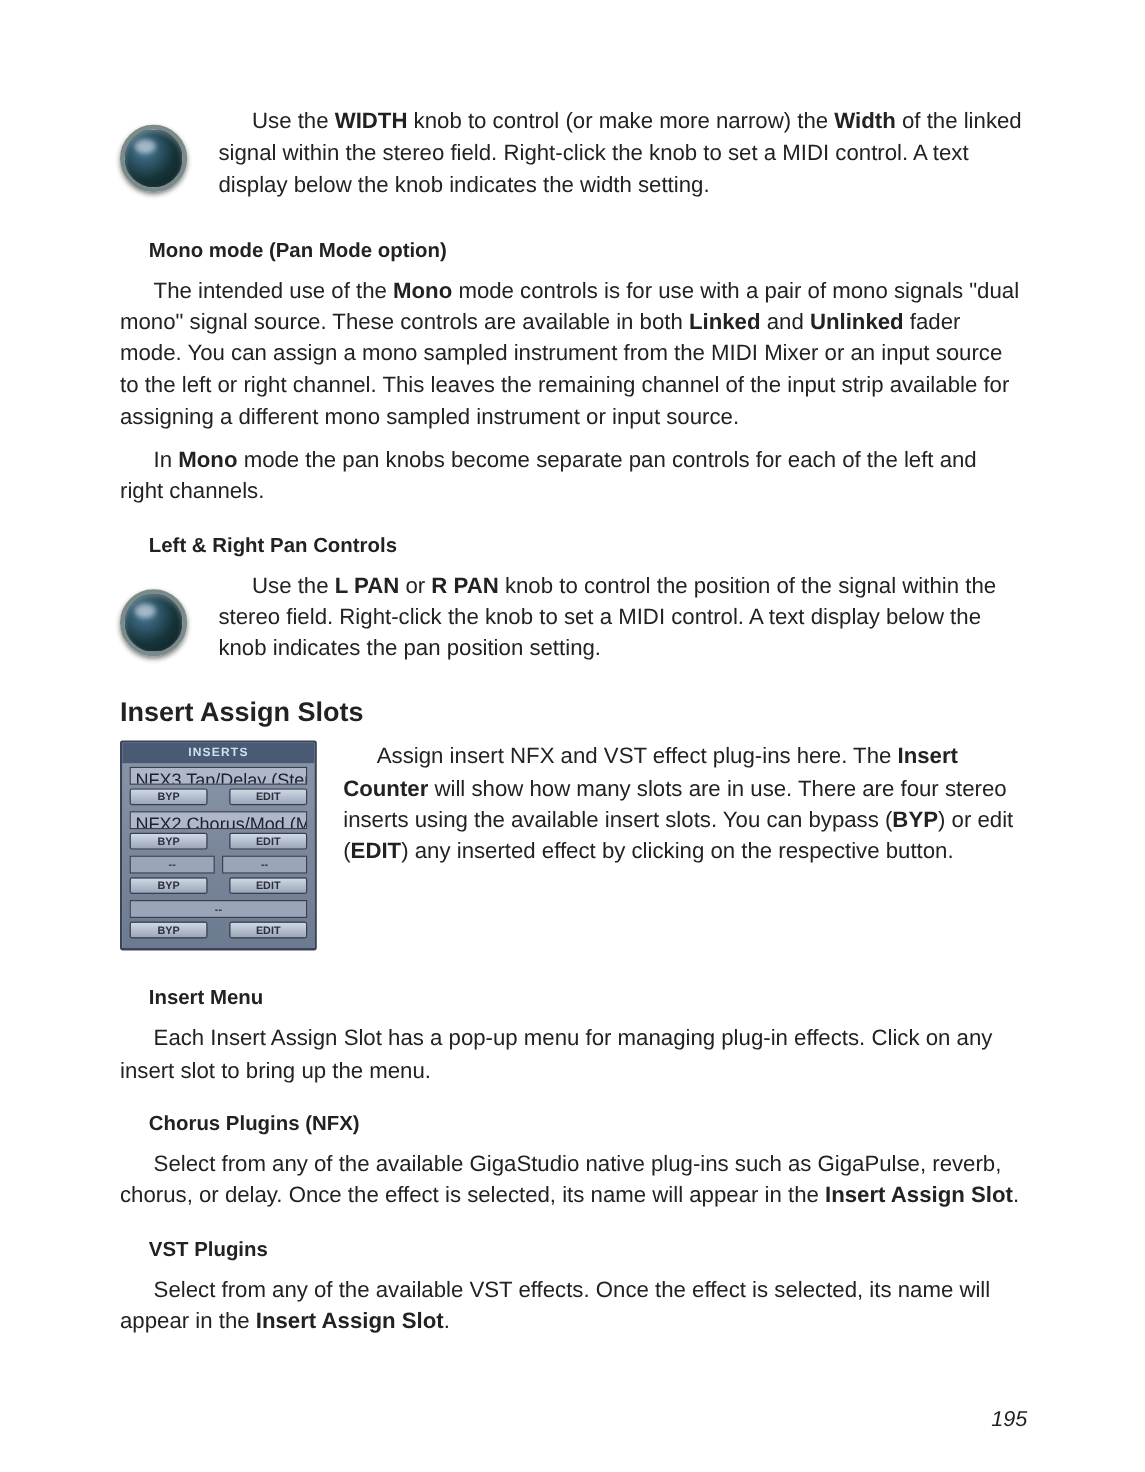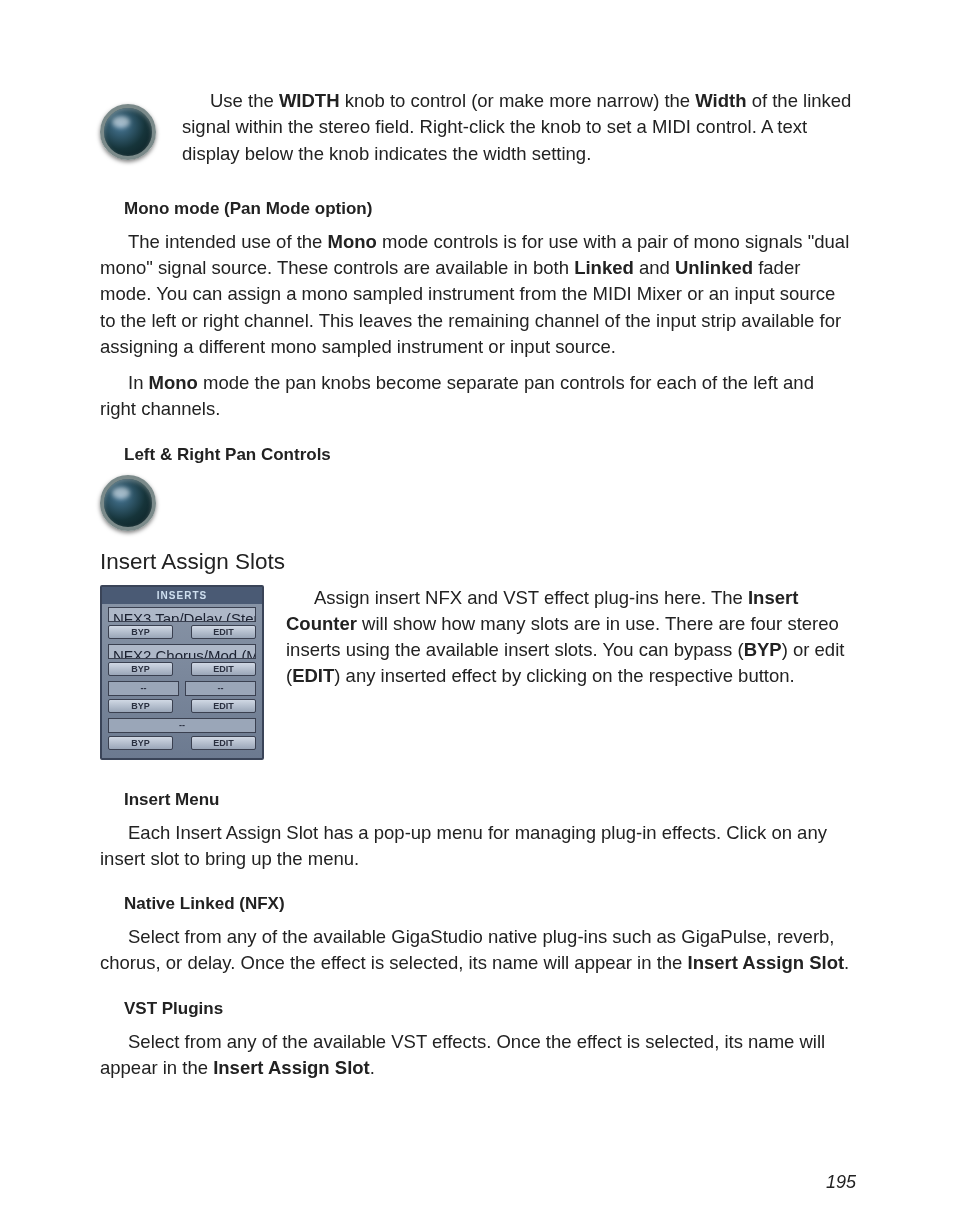--- a/index.html
+++ b/index.html
@@ -21,21 +21,21 @@
     box-shadow: 0 2px 4px rgba(0,0,0,0.5), inset 0 2px 4px rgba(255,255,255,0.3);
     position: relative;
   }
   .knob-img::after {
     content: ""; position: absolute; top: 8px; left: 8px; width: 18px; height: 12px;
     background: rgba(255,255,255,0.5); border-radius: 50%; filter: blur(2px);
   }
   .para { font-size: 18.5px; line-height: 1.42; margin-bottom: 10px; text-indent: 28px; }
   .para strong { font-weight: 700; }
   .h3 { font-size: 17px; font-weight: 700; margin: 22px 0 10px 24px; }
-  .h2 { font-size: 22.5px; font-weight: 400; margin: 18px 0 10px 0; }
+  .h2 { font-size: 22.5px; font-weight: 700; margin: 18px 0 10px 0; }
   .knob-block .para { text-indent: 28px; flex: 1; margin-top: 0; }
   .inserts-block { display: flex; align-items: flex-start; gap: 22px; margin-bottom: 30px; }
   .inserts-panel {
     width: 164px; flex: 0 0 164px;
     background: linear-gradient(#8a96a8, #6c7a90);
     border: 2px solid #3a4458; border-radius: 2px;
     padding: 0 0 6px 0;
   }
   .inserts-title {
     font-size: 10px; letter-spacing: 1px; text-align: center;
@@ -87,20 +87,23 @@
 <p class="para">
   The intended use of the <strong>Mono</strong> mode controls is for use with a pair of mono signals "dual mono" signal source.  These controls are available in both <strong>Linked</strong> and <strong>Unlinked</strong> fader mode. You can assign a mono sampled instrument from the MIDI Mixer or an input source to the left or right channel. This leaves the remaining channel of the input strip available for assigning a different mono sampled instrument or input source.
 </p>
 <p class="para">
   In <strong>Mono</strong> mode the pan knobs become separate pan controls for each of the left and right channels.
 </p>
 
 <div class="h3">Left &amp; Right Pan Controls</div>
 <div class="knob-block">
   <div class="knob-img"></div>
+  <p class="para">
+    Use the <strong>L PAN</strong> or <strong>R PAN</strong> knob to control  the position of the signal within the stereo field. Right-click the knob to set a MIDI control. A text display below the knob indicates the pan position setting.
+  </p>
 </div>
 
 <div class="h2">Insert Assign Slots</div>
 <div class="inserts-block">
   <div class="inserts-panel">
     <div class="inserts-title">INSERTS</div>
     <div class="ins-row">
         <div class="ins-slot">NFX3 Tap/Delay (Stereo)</div>
       </div>
     <div class="ins-btns">
@@ -131,21 +134,21 @@
     </div>
   </div>
   <p class="para">
     Assign insert NFX and VST effect plug-ins here. The <strong>Insert Counter</strong> will show how many slots are in use. There are four stereo inserts using the available insert slots.  You can bypass (<strong>BYP</strong>) or edit (<strong>EDIT</strong>) any inserted effect by clicking on the respective button.
   </p>
 </div>
 
 <div class="h3">Insert Menu</div>
 <p class="para">Each Insert Assign Slot has a pop-up menu for managing plug-in effects. Click on any insert slot to bring up the menu.</p>
 
-<div class="h3">Native Linked (NFX)</div>
+<div class="h3">Chorus Plugins (NFX)</div>
 <p class="para">
   Select from any of the available GigaStudio native plug-ins such as GigaPulse, reverb, chorus, or delay. Once the effect is selected, its name will appear in the <strong>Insert Assign Slot</strong>.
 </p>
 
 <div class="h3">VST Plugins</div>
 <p class="para">
   Select from any of the available VST effects. Once the effect is selected, its name will appear in the <strong>Insert Assign Slot</strong>.
 </p>
 
 <div class="page-num">195</div>

